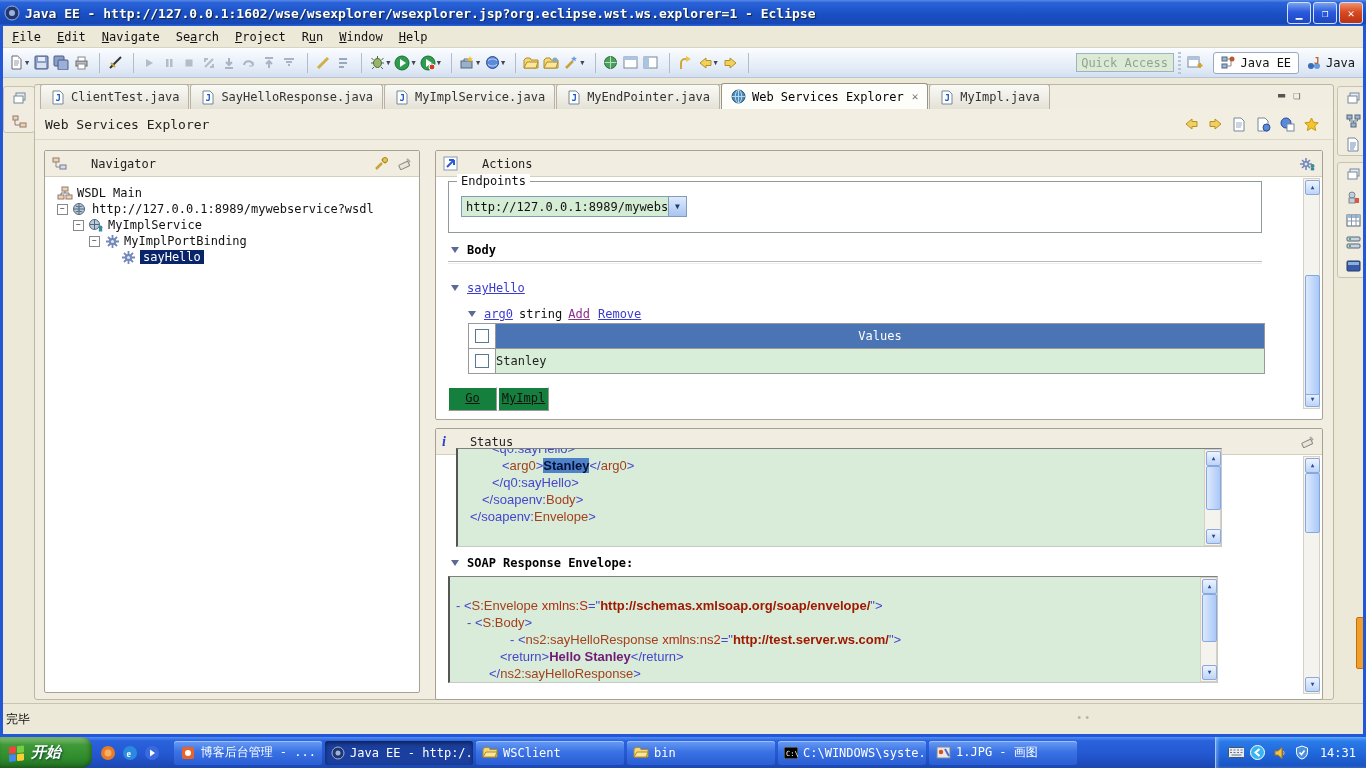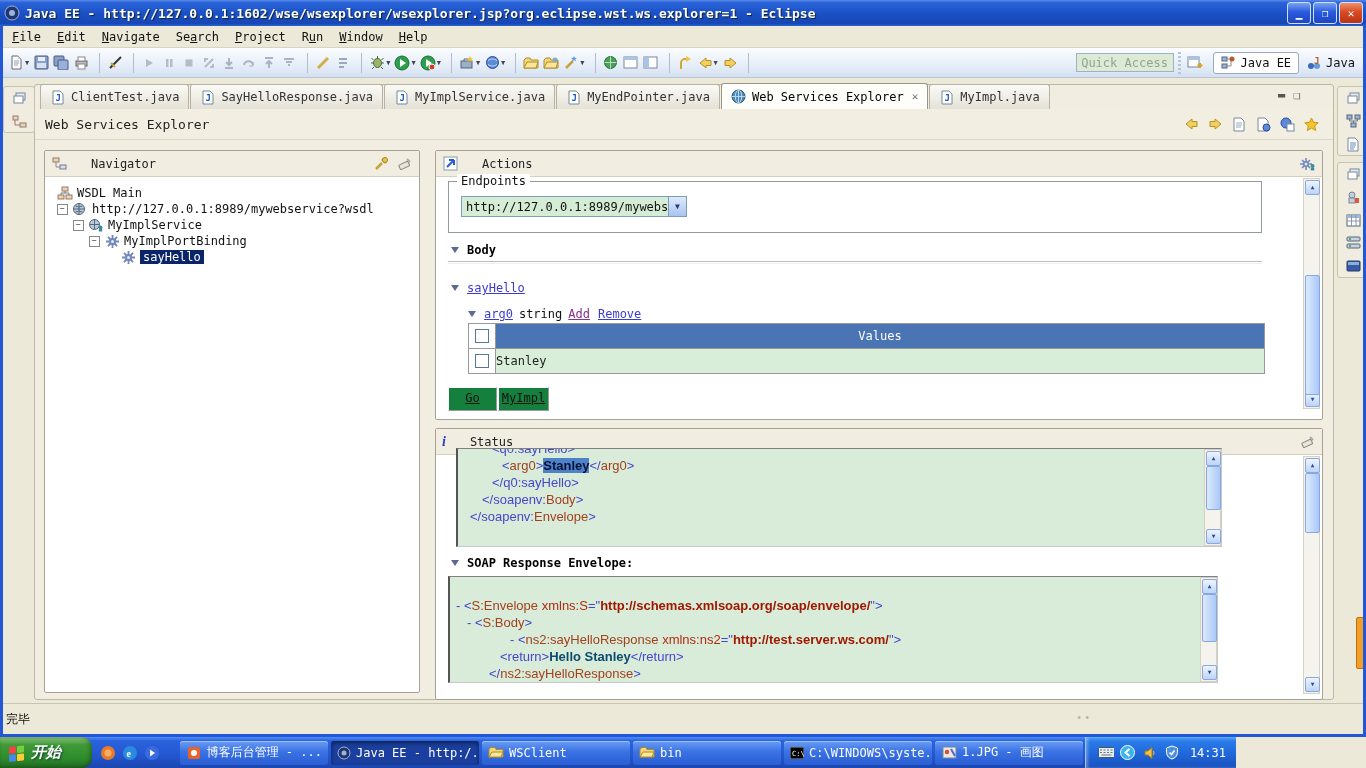--- a/index.html
+++ b/index.html
@@ -100,46 +100,46 @@
   td.vcell{background:#d9eed9;color:#222;padding-left:6px;font-size:12px;}
   .formbtn{position:absolute;height:22px;background:#15803d;border:1px solid #999;
     border-top-color:#fff;border-left-color:#fff;font-size:12px;text-align:center;line-height:20px;text-decoration:underline;}
   
   #statuspanel{left:435px;top:428px;width:888px;height:272px;}
   .xmlbox{position:absolute;background:#d9ecd9;border-top:1px solid #808080;border-left:2px solid #555;
     border-bottom:1px solid #c8c8c8;border-right:1px solid #c8c8c8;overflow:hidden;box-sizing:border-box;}
   .xmlpane{font-family:"Liberation Sans",sans-serif;font-size:13px;line-height:17px;white-space:nowrap;}
   .xline{white-space:nowrap;}
   .x-b{color:#4646cc;} .x-n{color:#a3401e;} .x-a{color:#b22a10;}
-  .x-v{color:#a01800;font-weight:bold;} .x-t{color:#0c4a6e;font-weight:bold;}
+  .x-v{color:#a01800;font-weight:bold;} .x-t{color:#701a75;font-weight:bold;}
   .x-w{color:#333;}
   .x-hl{background:#4f81c8;color:#04123a;font-weight:bold;}
   .iinfo{color:#2a3bd0;font-style:italic;font-weight:bold;font-family:"Liberation Serif",serif;font-size:14px;}
   
   .sb{position:absolute;width:17px;background:#f4f3ee;border:1px solid #d6d2c2;box-sizing:border-box;}
   .sb .btn{position:absolute;left:1px;width:13px;height:13px;border:1px solid #8aa8dc;border-radius:2px;
     background:linear-gradient(180deg,#eef4ff,#bcd4f8);color:#2a4a9a;font-size:6px;line-height:12px;text-align:center;}
   .sb .up{top:1px;} .sb .dn{bottom:1px;}
   .sb .th{position:absolute;left:1px;width:13px;border:1px solid #86a8e0;border-radius:2px;
     background:linear-gradient(90deg,#dcE9fc,#aac8f8);}
   
   #statusbar{left:0;top:703px;width:1366px;height:31px;background:#ece9d8;border-top:1px solid #c8c4b4;
     display:flex;align-items:center;padding-left:6px;box-sizing:border-box;}
   #gripdots{position:absolute;left:1076px;top:712px;color:#b8b4a4;font-size:10px;letter-spacing:2px;}
   .frameedge{background:#2258d8;}
   
-  #taskbar{left:0;top:737px;width:1236px;height:31px;
+  #taskbar{left:0;top:737px;width:1366px;height:31px;
     background:linear-gradient(180deg,#4f8df5 0%,#2a63dd 12%,#2458d2 55%,#1c48b4 95%);display:flex;align-items:center;}
   #startbtn{width:92px;height:31px;border-radius:0 10px 10px 0;
     background:linear-gradient(180deg,#8cc47c 0%,#3f9a38 25%,#2f8a2c 70%,#1e6a1e 100%);
     display:flex;align-items:center;gap:5px;padding-left:8px;box-sizing:border-box;
     box-shadow:inset -2px 0 4px rgba(0,0,0,.3);}
   #startbtn .stext{color:#fff;font-weight:bold;font-style:italic;font-size:15px;text-shadow:1px 1px 2px #143;}
   #quicklaunch{display:flex;align-items:center;gap:6px;padding:0 8px;}
-  #tasks{display:flex;align-items:center;gap:3px;margin-left:12px;}
+  #tasks{display:flex;align-items:center;gap:3px;margin-left:6px;}
   .taskbtn{width:148px;height:24px;border-radius:3px;display:flex;align-items:center;gap:5px;
     padding:0 6px;box-sizing:border-box;color:#fff;font-size:12px;white-space:nowrap;overflow:hidden;
     background:linear-gradient(180deg,#6a9cf4,#3a72e4 45%,#2a5ed4);box-shadow:inset 0 1px 0 #9cc0ff;}
   .taskbtn.active{background:#1b3f9e;box-shadow:inset 0 2px 4px rgba(0,0,0,.5);}
   #tray{margin-left:auto;height:31px;display:flex;align-items:center;gap:6px;padding:0 10px 0 12px;
     background:linear-gradient(180deg,#4aa0f8 0%,#2a7ae8 15%,#1f64d8 60%,#1850bc 100%);
     border-left:1px solid #9cc4ff;box-shadow:inset 2px 0 3px rgba(255,255,255,.3);}
   #tray .time{color:#fff;font-size:12px;margin-left:4px;}
 </style>
 </head>

